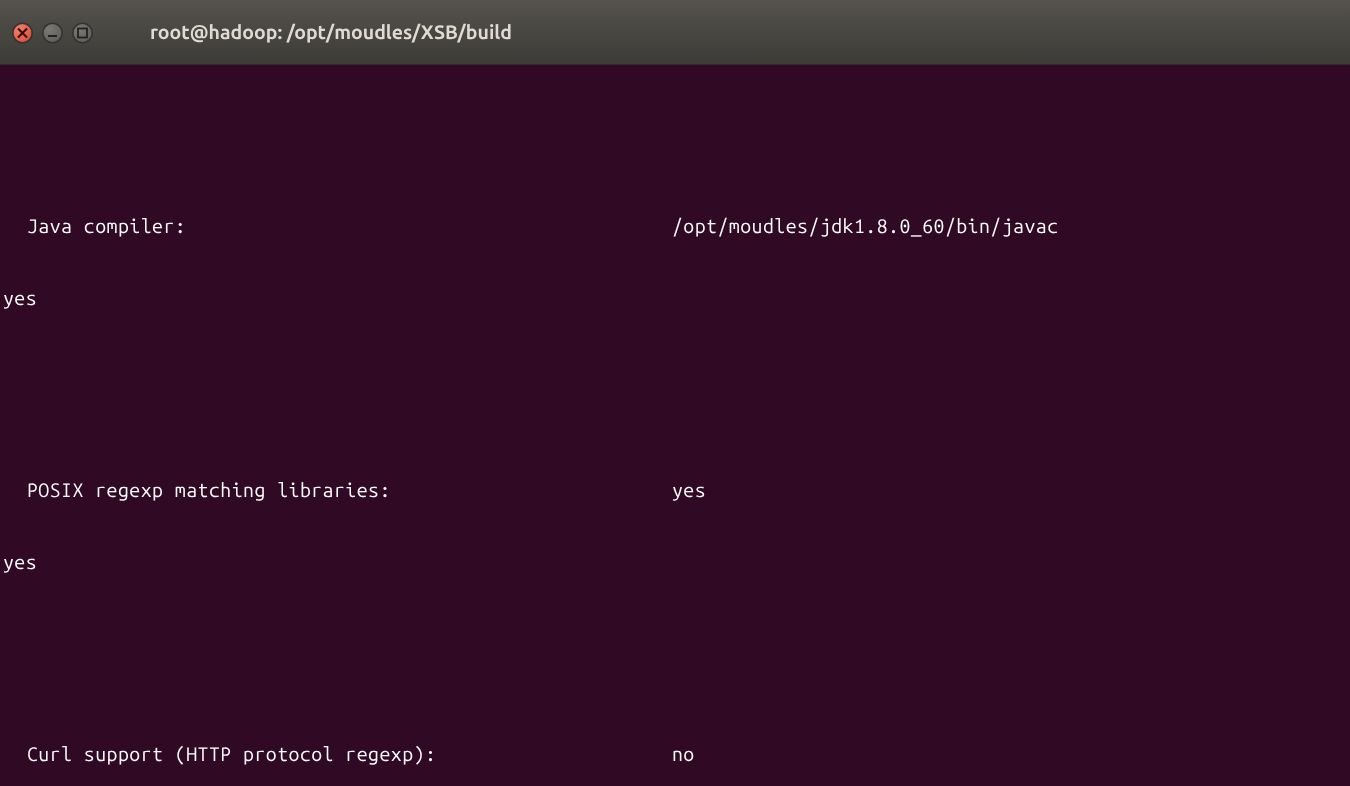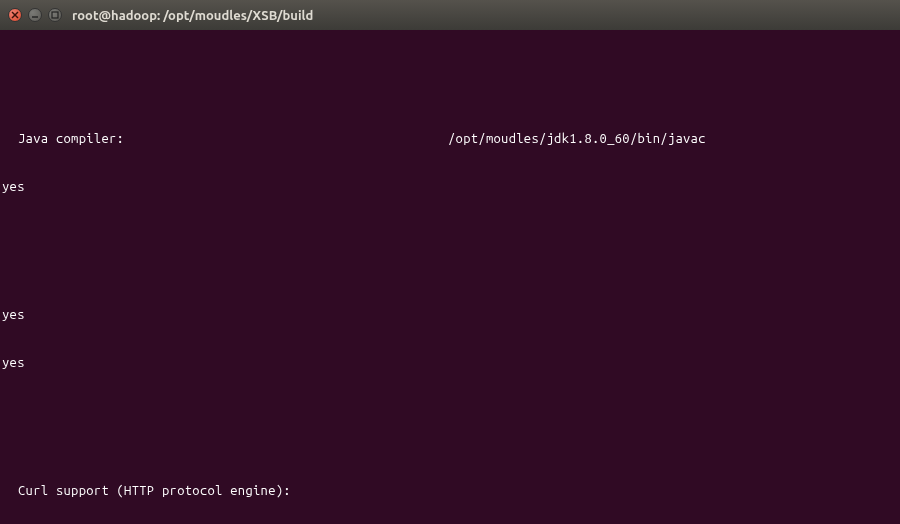--- a/index.html
+++ b/index.html
@@ -7,29 +7,30 @@
       font-family: "Ubuntu Mono", "DejaVu Sans Mono", monospace;
       background: #300a24;
       color: #ffffff;
       width: 900px;
       height: 524px;
       overflow: hidden;
       font-size: 13px;
       line-height: 16px;
     }
     .titlebar {
-      height: 30px;
+      height: 43px;
       background: linear-gradient(to bottom, #55524c 0%, #3c3b37 100%);
       display: flex;
       align-items: center;
       padding: 0 8px;
       color: #dfdbd2;
       font-family: "Ubuntu", sans-serif;
       font-size: 13px;
       font-weight: bold;
+      gap: 28px;
     }
     .window-buttons {
       display: flex;
       gap: 6px;
       margin-right: 10px;
     }
     .wbtn {
       width: 14px;
       height: 14px;
       border-radius: 50%;
@@ -85,30 +86,32 @@
     <span class="kv-label">Java compiler:</span>
     <span class="kv-value">/opt/moudles/jdk1.8.0_60/bin/javac</span>
   </div>
   <div class="kv-row">
     <span class="kv-value">yes</span>
   </div>
 
   <div class="blank"></div>
 
   <div class="kv-row">
+    <span class="kv-label">POSIX regexp matching libraries:</span>
     <span class="kv-value">yes</span>
   </div>
   <div class="kv-row">
     <span class="kv-value">yes</span>
   </div>
 
   <div class="blank"></div>
 
   <div class="kv-row">
-    <span class="kv-label">Curl support (HTTP protocol engine):</span>
+    <span class="kv-label">Curl support (HTTP protocol regexp):</span>
+    <span class="kv-value">no</span>
   </div>
   
   
   
 
   
 
   
 
   

